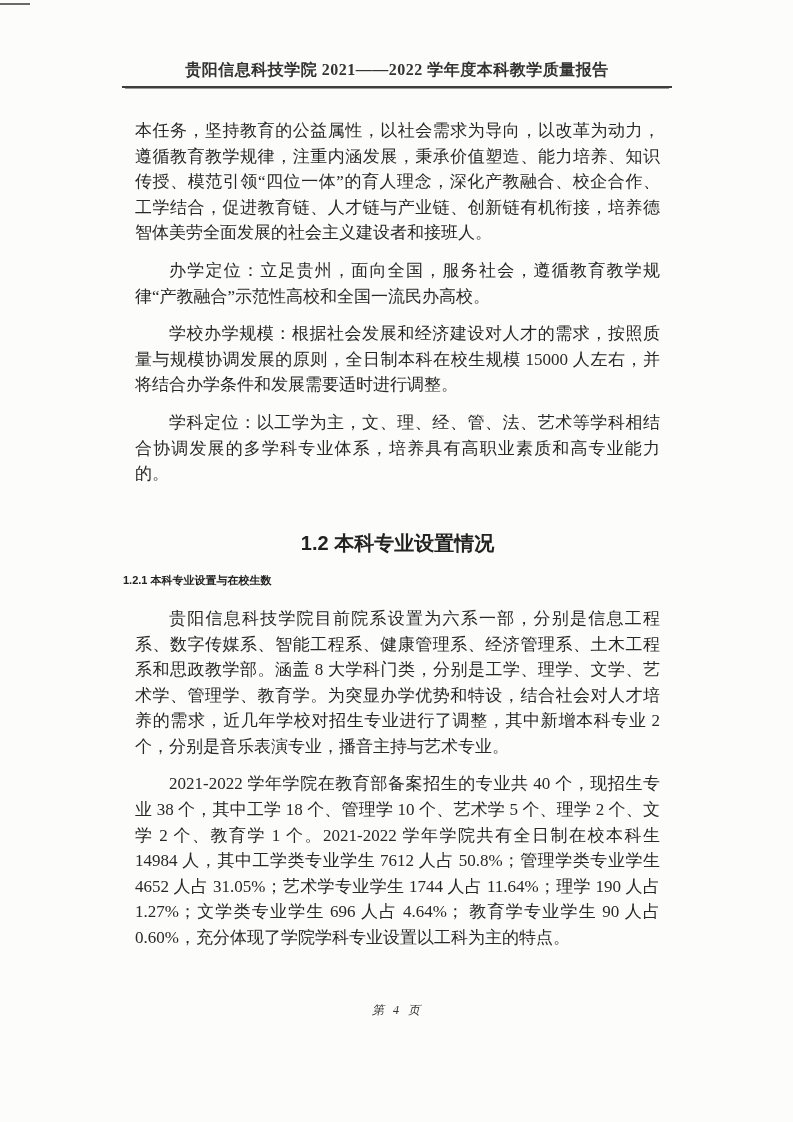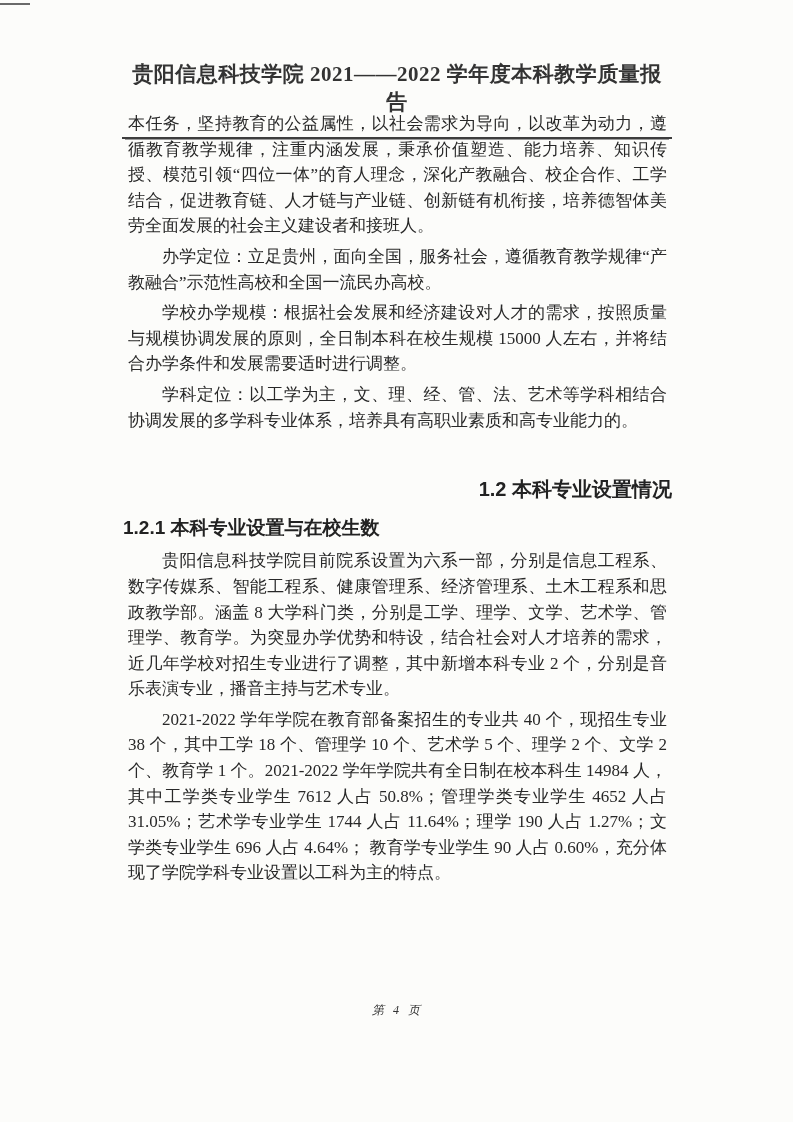--- a/index.html
+++ b/index.html
@@ -25,59 +25,59 @@
     width: 30px;
     height: 2px;
     background: #6a6a6a;
   }
   .page-header {
     position: absolute;
     top: 60px;
     left: 122px;
     width: 550px;
     text-align: center;
-    font-size: 21px;
+    font-size: 16px;
     font-weight: bold;
     letter-spacing: 0.5px;
     color: #333;
-    padding-bottom: 21px;
+    padding-bottom: 5px;
     border-bottom: 2px solid #3d3d3d;
     box-shadow: 0 4px 0 -3px #9a9a9a;
   }
   .page-body {
     position: absolute;
     top: 106px;
     left: 123px;
     width: 549px;
     font-size: 17px;
     line-height: 25.6px;
     text-align: justify;
   }
   .page-body p {
-    margin: 5px;
+    margin: 12px;
     text-indent: 2em;
   }
   .page-body p.no-indent {
     text-indent: 0;
   }
   .page-body p.gap-before {
     margin-top: 4px;
   }
   .section-heading {
     margin: 44px 0 12px 0;
     font-family: "Liberation Sans", "DejaVu Sans", sans-serif;
     font-size: 20px;
     font-weight: bold;
     color: #222;
-    text-align: right;
+    text-align: center;
   }
   .subsection-heading {
     margin: 0 0 8px 0;
     font-family: "Liberation Sans", "DejaVu Sans", sans-serif;
-    font-size: 19px;
+    font-size: 11px;
     font-weight: bold;
     color: #222;
     text-align: left;
   }
   .page-footer {
     position: absolute;
     top: 1002px;
     left: 123px;
     width: 549px;
     text-align: center;

